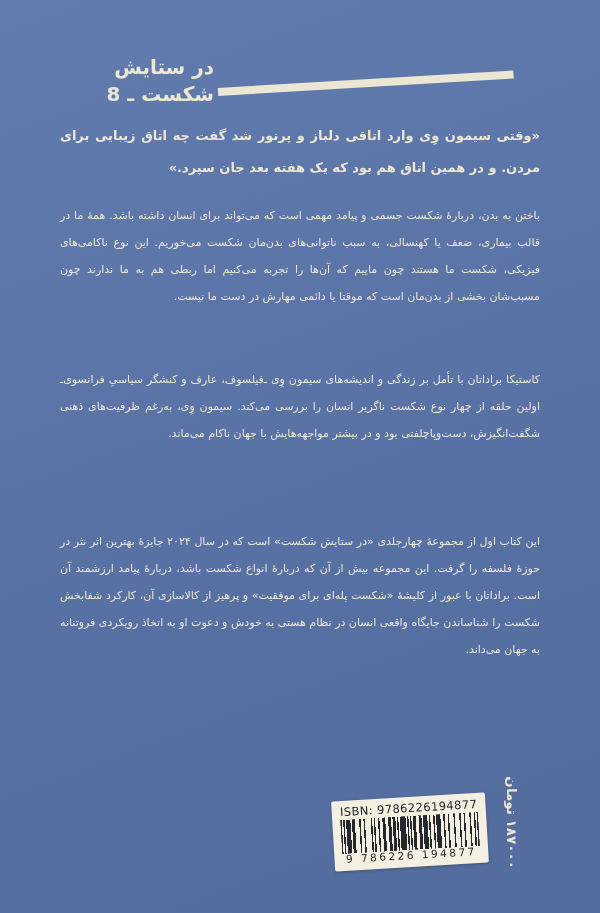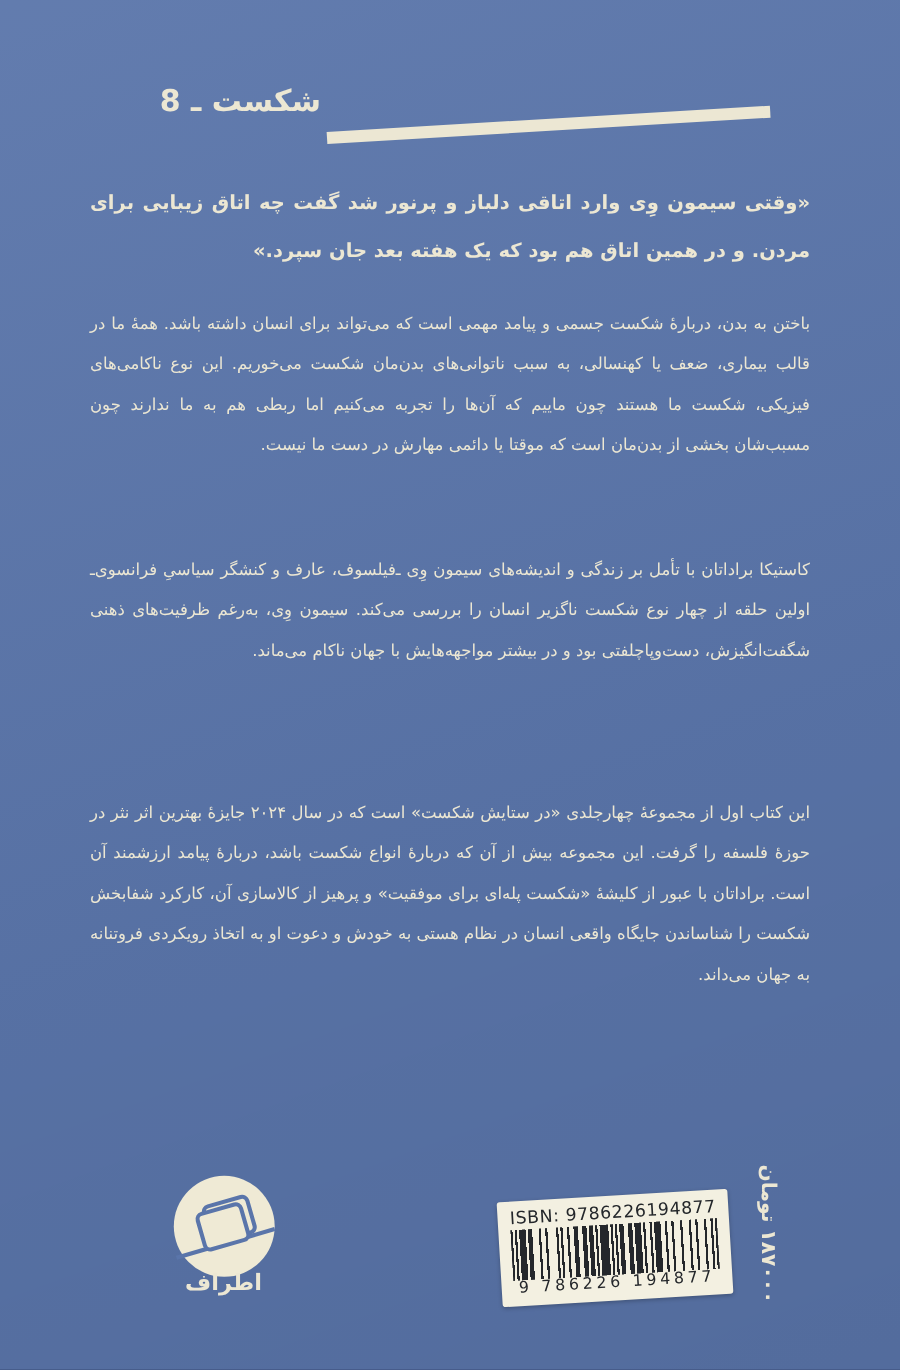--- a/index.html
+++ b/index.html
@@ -57,42 +57,32 @@
     text-align:center;font-size:13.5px;font-weight:bold;
     transform:rotate(90deg);white-space:nowrap;color:#ece7d3;
   }
 </style>
 </head>
 <body>
 
 <div class="cover">
 
   <div class="series-title">
+    <div>در ستایش</div>
     <div>شکست ـ 8</div>
   </div>
 
   <div class="title-rule"></div>
 
   <p class="quote">«وقتی سیمون وِی وارد اتاقی دلباز و پرنور شد گفت چه اتاق زیبایی برای مردن. و در همین اتاق هم بود که یک هفته بعد جان سپرد.»</p>
 
   <p class="para p2">باختن به بدن، دربارهٔ شکست جسمی و پیامد مهمی است که می‌تواند برای انسان داشته باشد. همهٔ ما در قالب بیماری، ضعف یا کهنسالی، به سبب ناتوانی‌های بدن‌مان شکست می‌خوریم. این نوع ناکامی‌های فیزیکی، شکست ما هستند چون ماییم که آن‌ها را تجربه می‌کنیم اما ربطی هم به ما ندارند چون مسبب‌شان بخشی از بدن‌مان است که موقتا یا دائمی مهارش در دست ما نیست.</p>
   <p class="para p3">کاستیکا براداتان با تأمل بر زندگی و اندیشه‌های سیمون وِی ـ‌فیلسوف، عارف و کنشگر سیاسیِ فرانسوی‌ـ اولین حلقه از چهار نوع شکست ناگزیر انسان را بررسی می‌کند. سیمون وِی، به‌رغم ظرفیت‌های ذهنی شگفت‌انگیزش، دست‌وپاچلفتی بود و در بیشتر مواجهه‌هایش با جهان ناکام می‌ماند.</p>
   <p class="para p4">این کتاب اول از مجموعهٔ چهارجلدی «در ستایش شکست» است که در سال ۲۰۲۴ جایزهٔ بهترین اثر نثر در حوزهٔ فلسفه را گرفت. این مجموعه بیش از آن که دربارهٔ انواع شکست باشد، دربارهٔ پیامد ارزشمند آن است. براداتان با عبور از کلیشهٔ «شکست پله‌ای برای موفقیت» و پرهیز از کالاسازی آن، کارکرد شفابخش شکست را شناساندن جایگاه واقعی انسان در نظام هستی به خودش و دعوت او به اتخاذ رویکردی فروتنانه به جهان می‌داند.</p>
 
-  <div class="logo">
-    <svg width="73" height="70" viewBox="0 0 80 77">
-      <circle cx="40" cy="38" r="37" fill="#efead5"></circle>
-      <line x1="5" y1="61" x2="77" y2="40" stroke="#5a75aa" stroke-width="3"></line>
-      <g transform="rotate(-16 42 36)">
-        <rect x="28" y="20" width="33" height="27" rx="4" fill="#efead5" stroke="#5a75aa" stroke-width="3"></rect>
-        <rect x="22" y="24" width="33" height="27" rx="4" fill="#efead5" stroke="#5a75aa" stroke-width="3"></rect>
-      </g>
-    </svg>
-    <div class="logo-text">اطراف</div>
-  </div>
 
   <div class="barcode-label">
     <div class="isbn-text">ISBN: 9786226194877</div>
     <svg class="bars" viewBox="0 0 95 40" preserveAspectRatio="none">
         <rect x="0" y="0" width="1" height="40" fill="#24272b" shape-rendering="crispEdges"></rect>
         <rect x="2" y="0" width="1" height="40" fill="#24272b" shape-rendering="crispEdges"></rect>
         <rect x="4" y="0" width="1" height="40" fill="#24272b" shape-rendering="crispEdges"></rect>
         <rect x="5" y="0" width="1" height="40" fill="#24272b" shape-rendering="crispEdges"></rect>
         <rect x="6" y="0" width="1" height="40" fill="#24272b" shape-rendering="crispEdges"></rect>
         <rect x="8" y="0" width="1" height="40" fill="#24272b" shape-rendering="crispEdges"></rect>

